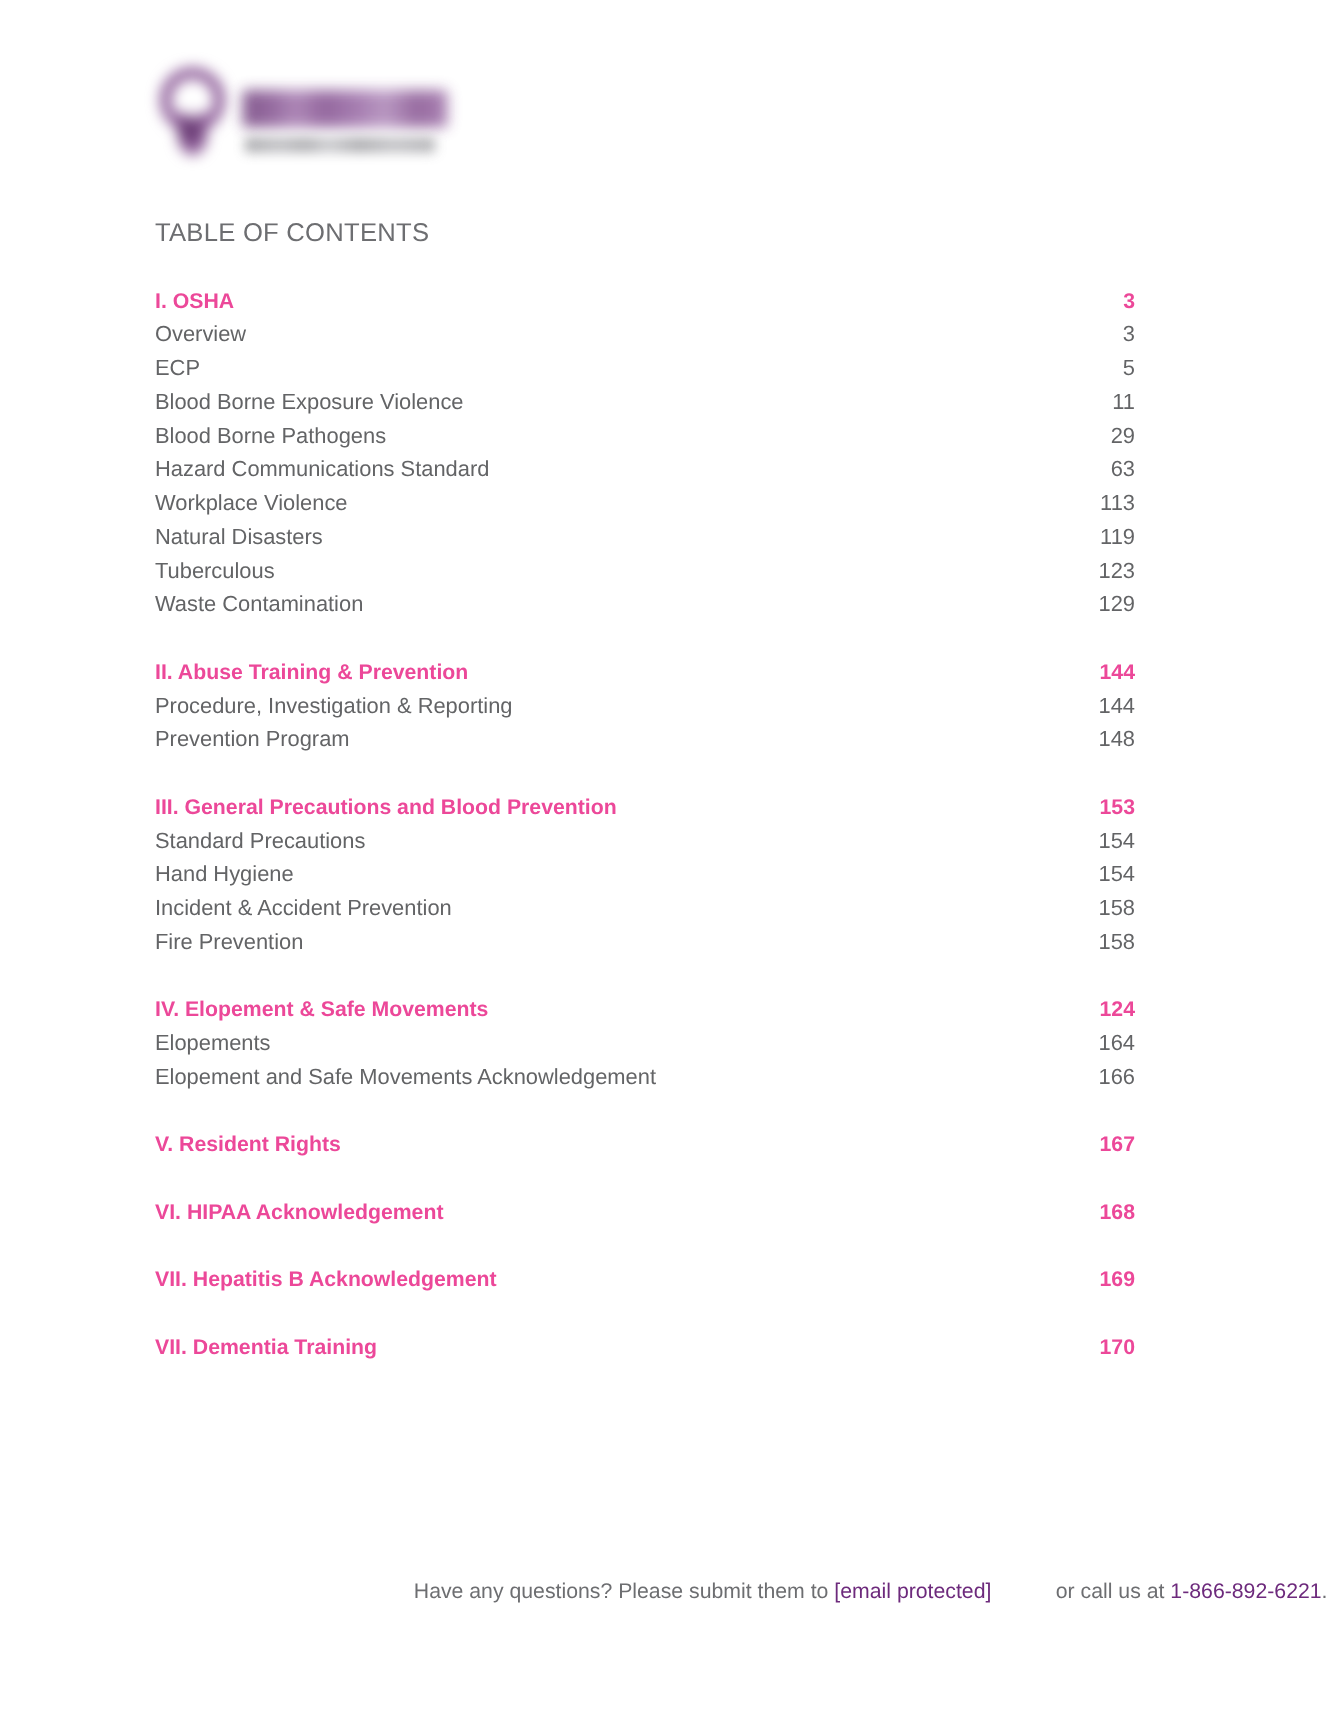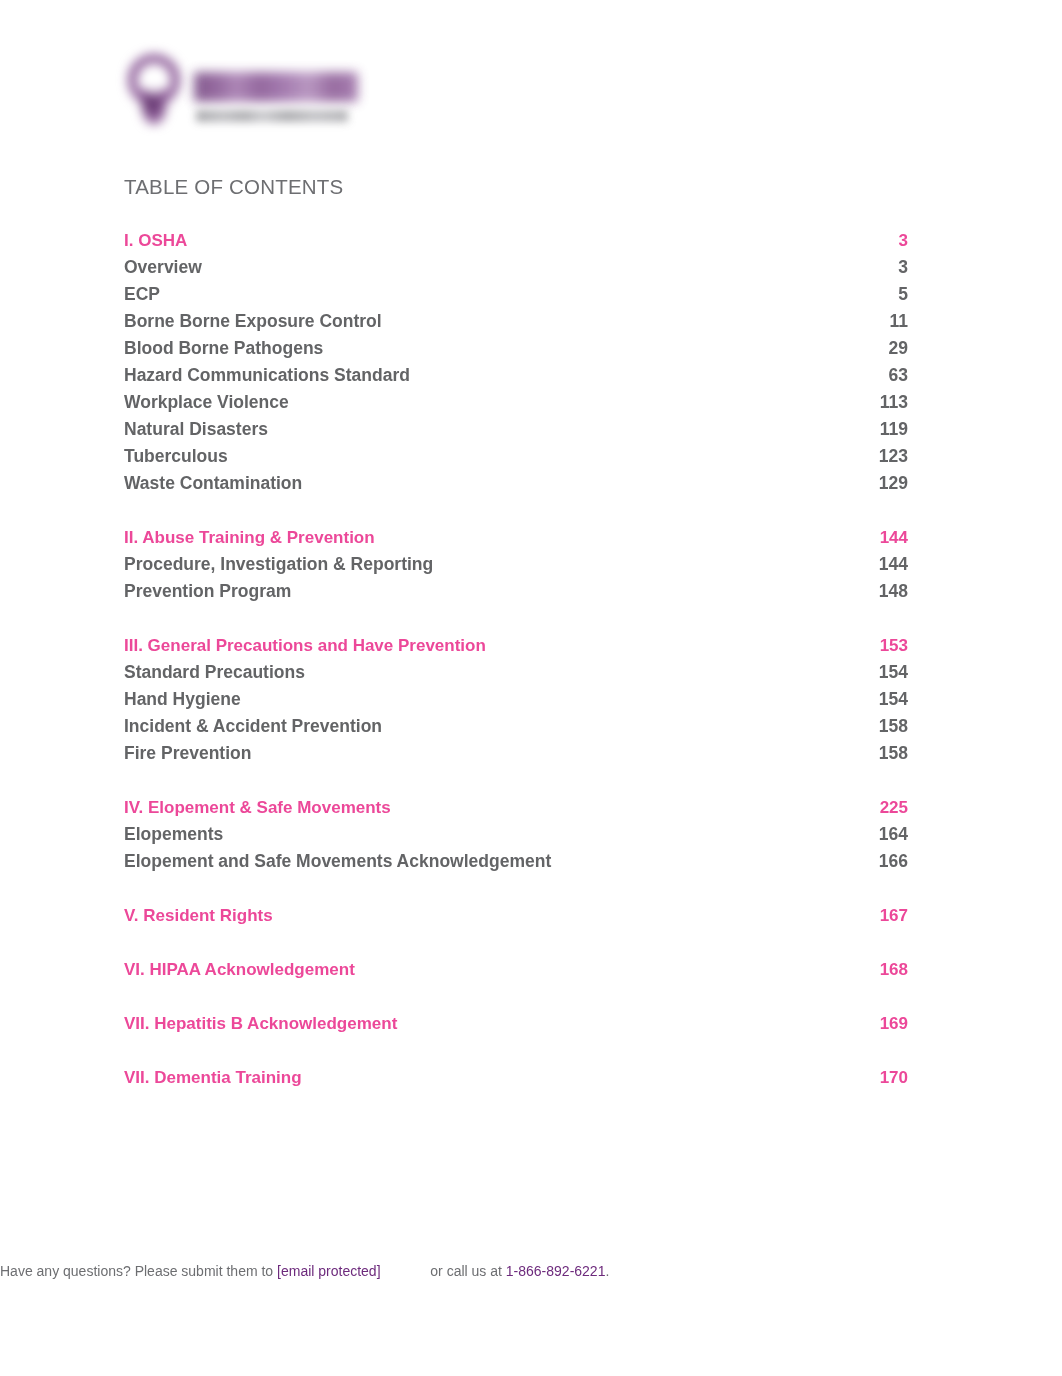--- a/index.html
+++ b/index.html
@@ -134,39 +134,39 @@
   }
   .toc-row.section .label,
   .toc-row.section .page-num {
     color: #ec4899;
     font-weight: bold;
     font-size: 17px;
   }
   .toc-row.item .label,
   .toc-row.item .page-num {
     color: #636466;
-    font-weight: 700;
+    font-weight: 400;
     font-size: 17.5px;
   }
   .toc-row .label {
     text-align: left;
   }
   .toc-row .page-num {
     text-align: right;
     min-width: 44px;
   }
 
   
   .footer {
     position: absolute;
     left: 0;
     right: 0;
     top: 1263px;
-    text-align: left;
-    font-size: 14px;
+    text-align: right;
+    font-size: 17px;
     color: #6d6e71;
     white-space: nowrap;
   }
   .footer .accent {
     color: #6d2a7c;
   }
   .footer .gap {
     display: inline-block;
     width: 42px;
   }
@@ -196,21 +196,21 @@
         </div>
         <div class="toc-row item">
           <span class="label">Overview</span>
           <span class="page-num">3</span>
         </div>
         <div class="toc-row item">
           <span class="label">ECP</span>
           <span class="page-num">5</span>
         </div>
         <div class="toc-row item">
-          <span class="label">Borne Borne Exposure Control</span>
+          <span class="label">Blood Borne Exposure Violence</span>
           <span class="page-num">11</span>
         </div>
         <div class="toc-row item">
           <span class="label">Blood Borne Pathogens</span>
           <span class="page-num">29</span>
         </div>
         <div class="toc-row item">
           <span class="label">Hazard Communications Standard</span>
           <span class="page-num">63</span>
         </div>
@@ -240,21 +240,21 @@
           <span class="label">Procedure, Investigation &amp; Reporting</span>
           <span class="page-num">144</span>
         </div>
         <div class="toc-row item">
           <span class="label">Prevention Program</span>
           <span class="page-num">148</span>
         </div>
       </div>
       <div class="toc-group">
         <div class="toc-row section">
-          <span class="label">III. General Precautions and Have Prevention</span>
+          <span class="label">III. General Precautions and Blood Prevention</span>
           <span class="page-num">153</span>
         </div>
         <div class="toc-row item">
           <span class="label">Standard Precautions</span>
           <span class="page-num">154</span>
         </div>
         <div class="toc-row item">
           <span class="label">Hand Hygiene</span>
           <span class="page-num">154</span>
         </div>
@@ -263,21 +263,21 @@
           <span class="page-num">158</span>
         </div>
         <div class="toc-row item">
           <span class="label">Fire Prevention</span>
           <span class="page-num">158</span>
         </div>
       </div>
       <div class="toc-group">
         <div class="toc-row section">
           <span class="label">IV. Elopement &amp; Safe Movements</span>
-          <span class="page-num">225</span>
+          <span class="page-num">124</span>
         </div>
         <div class="toc-row item">
           <span class="label">Elopements</span>
           <span class="page-num">164</span>
         </div>
         <div class="toc-row item">
           <span class="label">Elopement and Safe Movements Acknowledgement</span>
           <span class="page-num">166</span>
         </div>
       </div>

